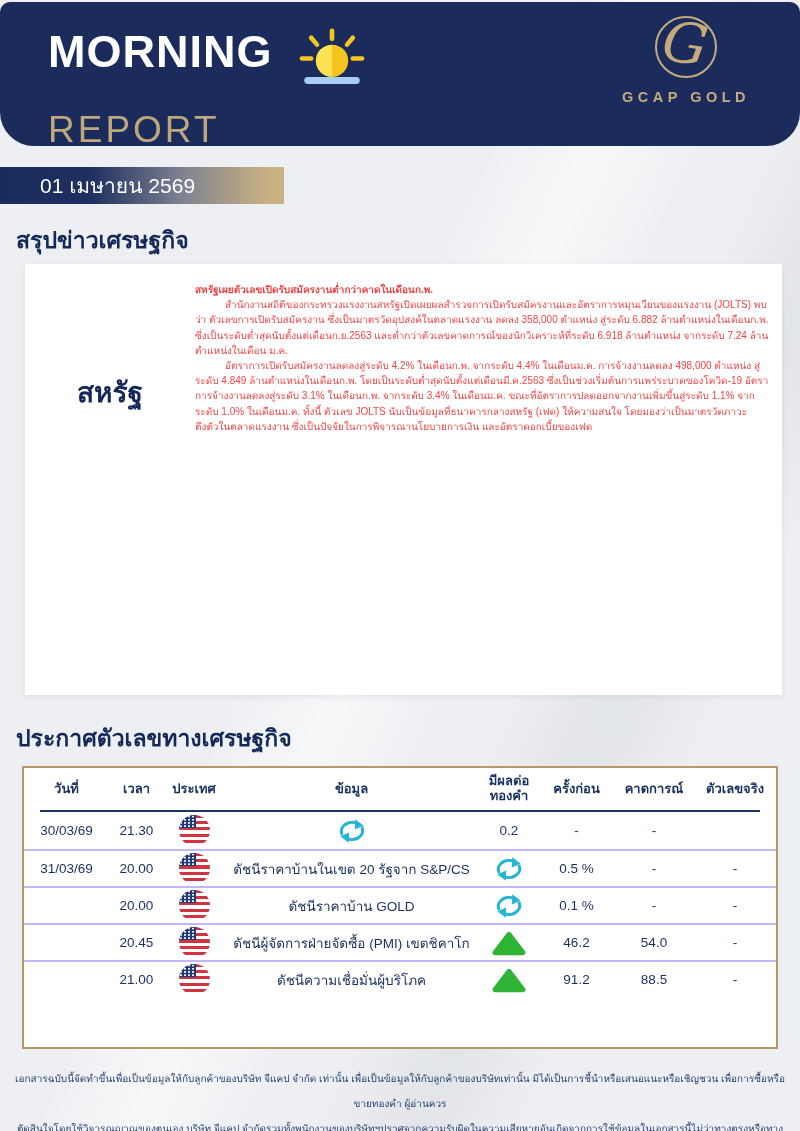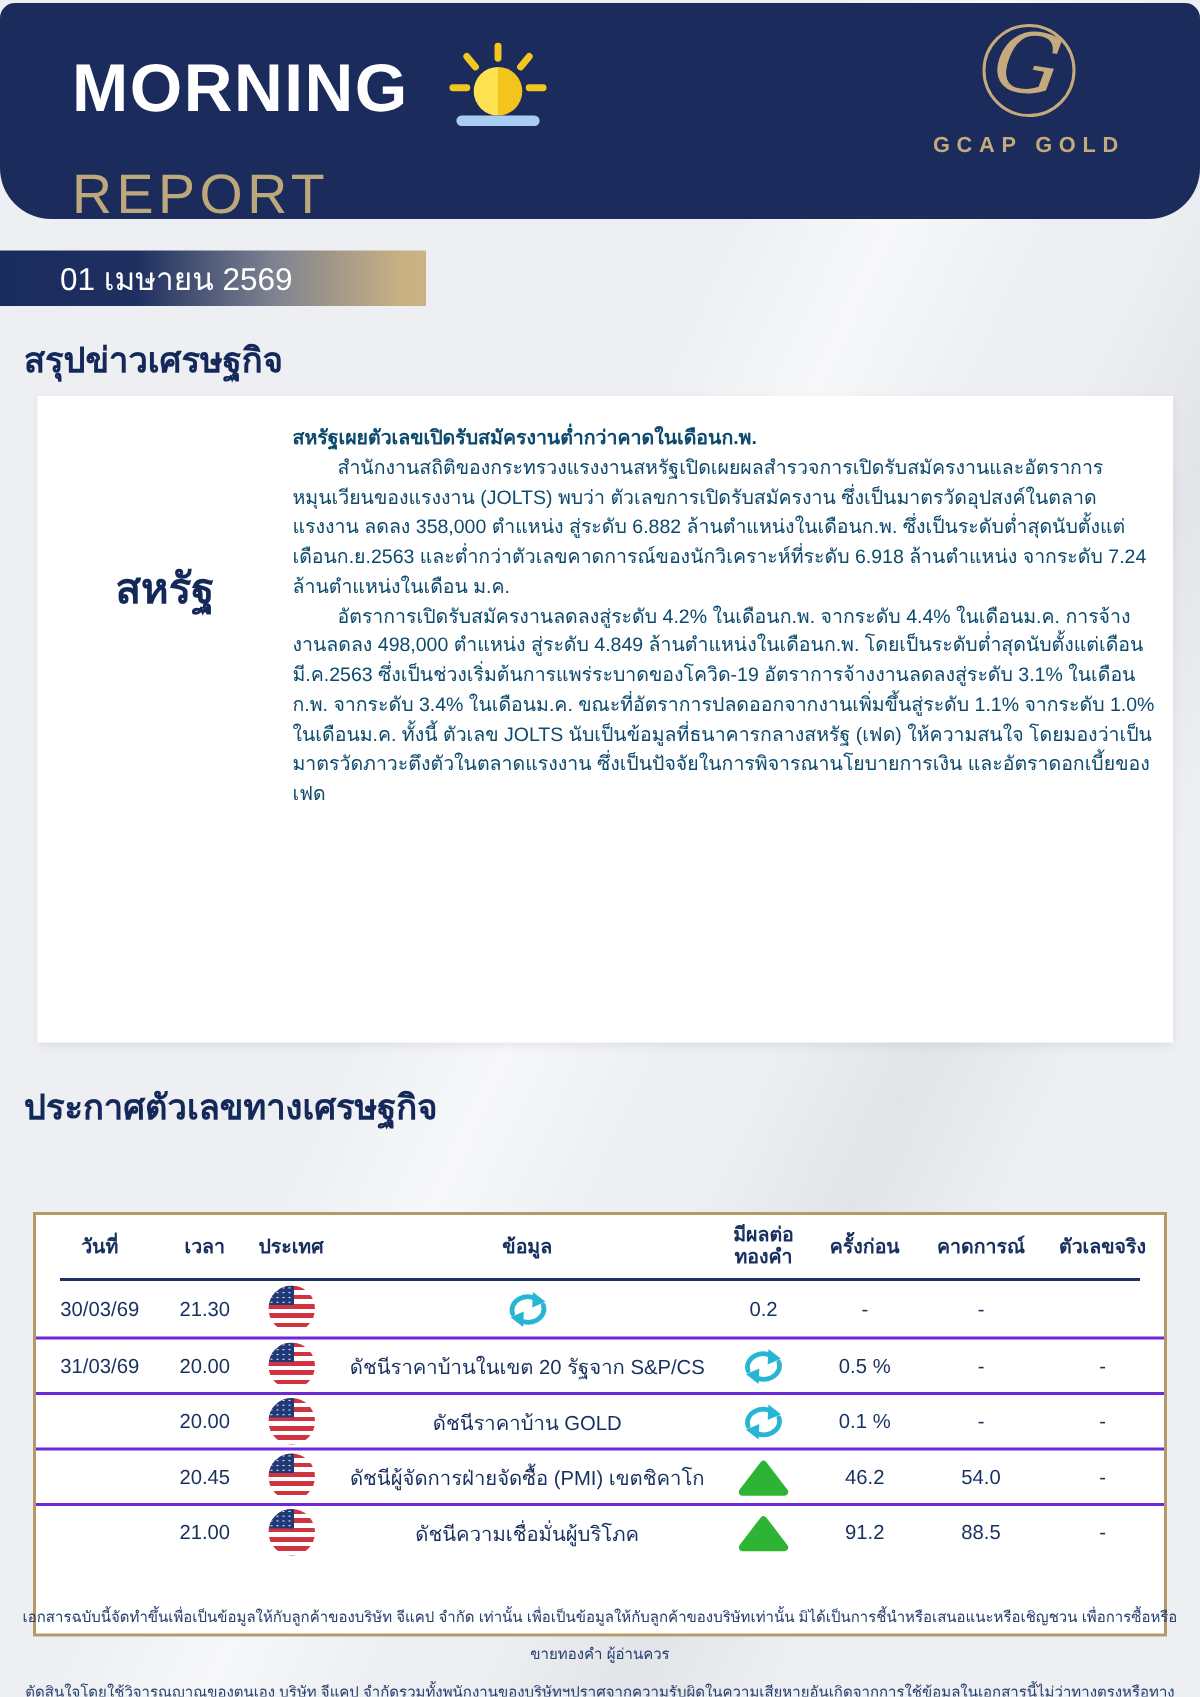--- a/index.html
+++ b/index.html
@@ -19,21 +19,21 @@
       linear-gradient(115deg, rgba(205,208,215,0) 63%, rgba(205,208,215,.35) 71%, rgba(205,208,215,0) 79%);
   }
   .layer{ position:absolute; inset:0; z-index:1; }
 
   
   .banner{
     position:absolute; left:0; top:2px; width:800px; height:144px;
     background:#1a2b5c; border-radius:10px 10px 34px 34px;
   }
   .title-block{ position:absolute; left:48px; top:24px; }
-  .morning-line{ display:flex; align-items:center; gap:22px; }
+  .morning-line{ display:flex; align-items:flex-start; gap:22px; }
   .t-morning{ font-size:45px; font-weight:800; letter-spacing:1px; color:#ffffff; }
   .t-report{ font-size:37px; font-weight:400; letter-spacing:3px; color:#bda87c; margin-top:18px; }
   .logo{ position:absolute; right:26px; top:14px; width:176px; text-align:center; }
   .logo-circle{
     width:62px; height:62px; border:2.5px solid #c5aa7c; border-radius:50%;
     margin:0 auto; position:relative;
   }
   .logo-circle span{
     position:absolute; left:50%; top:50%;
     transform:translate(-52%,-56%) rotate(9deg);
@@ -59,38 +59,38 @@
   .news-card{
     position:absolute; left:25px; top:264px; width:757px; height:431px;
     background:#ffffff; box-shadow:0 2px 6px rgba(25,40,75,.08);
     display:flex;
   }
   .country-col{ width:170px; position:relative; flex:none; }
   .country-label{
     position:absolute; left:0; top:106px; width:100%;
     text-align:center; font-size:28px; font-weight:bold; color:#14295a;
   }
-  .news-body{ flex:1; padding:18px 12px 0 0; font-size:13px; line-height:1.52; color:#0c4a6e; }
+  .news-body{ flex:1; padding:18px 12px 0 0; font-size:10px; line-height:1.52; color:#ef4444; }
   .news-headline{ font-weight:bold; }
   .news-body p{ text-indent:30px; overflow-wrap:anywhere; }
 
   
   .table{
-    position:absolute; left:22px; top:808px; width:756px; height:283px;
+    position:absolute; left:22px; top:766px; width:756px; height:283px;
     background:#ffffff; border:2px solid #b59a68;
   }
   .thead, .tr{
     display:grid;
     grid-template-columns:85px 55px 60px 255px 60px 75px 80px 82px;
     align-items:center; text-align:center;
   }
   .thead{ height:42px; color:#17305f; font-weight:bold; font-size:13px; line-height:1.15; }
   .header-rule{ height:2px; margin:0 16px; background:#1d3462; }
   .tr{ height:37px; font-size:13.5px; color:#17305f; }
-  .tr + .tr{ border-top:2px solid #6d28d9; }
+  .tr + .tr{ border-top:2px solid #c4b5fd; }
   .td{ display:flex; justify-content:center; align-items:center; }
 
   
   .flag{
     width:31px; height:31px; border-radius:50%; position:relative; overflow:hidden;
     display:inline-block;
     background:repeating-linear-gradient(180deg,#cf3440 0 3.1px,#ffffff 3.1px 6.2px);
   }
   .flag::before{
     content:""; position:absolute; left:0; top:0; width:17px; height:13px;

